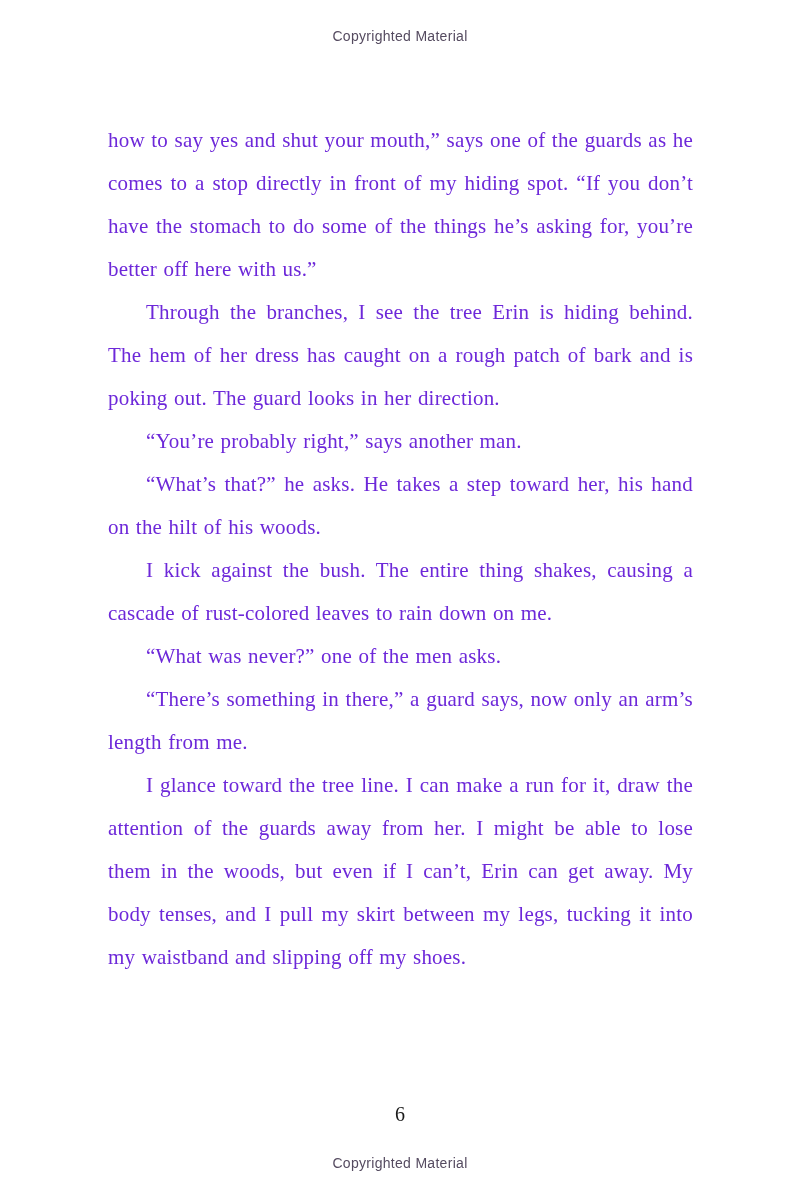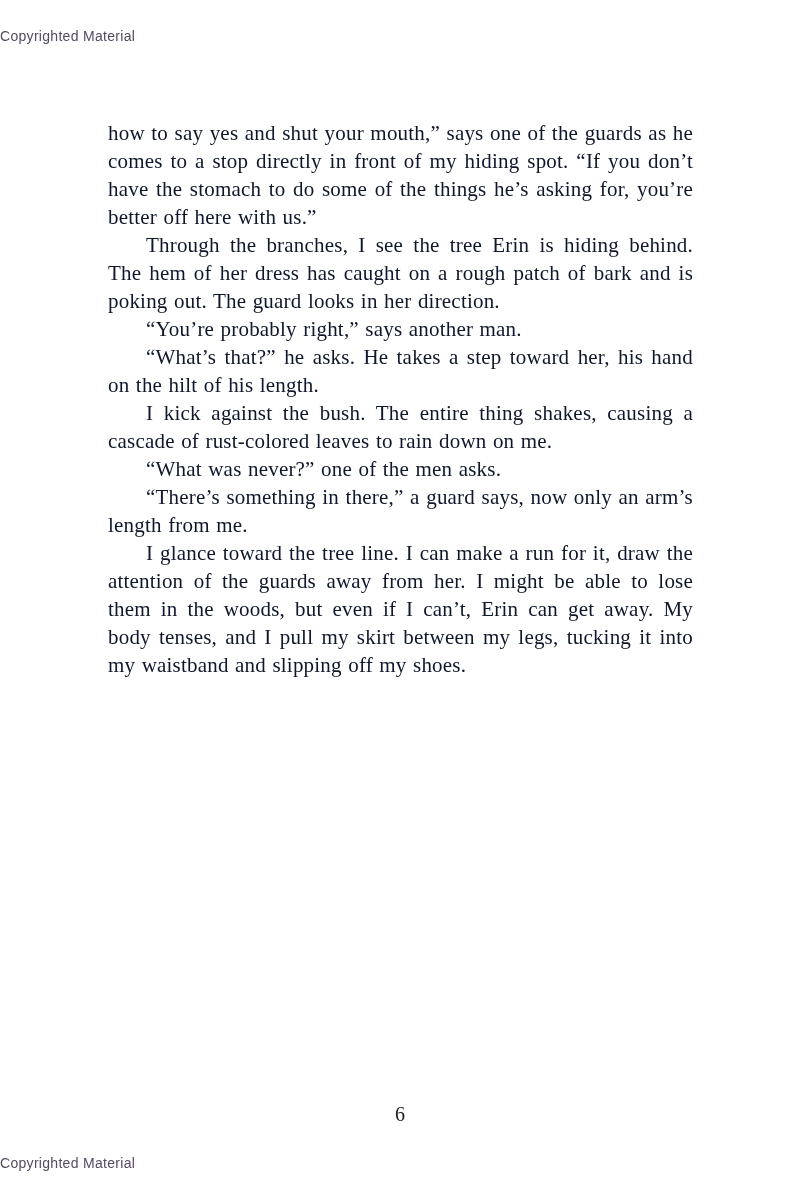--- a/index.html
+++ b/index.html
@@ -15,38 +15,39 @@
     margin: 0 auto;
     background: #ffffff;
     overflow: hidden;
     font-family: "Liberation Serif", serif;
   }
 
   .copyright-banner {
     position: absolute;
     left: 0;
     width: 100%;
+    text-align: center;
     font-family: "Liberation Sans", sans-serif;
     font-size: 14px;
     letter-spacing: 0.3px;
     color: #554b60;
   }
 
   .copyright-top { top: 28px; }
   .copyright-bottom { top: 1155px; }
 
   .text-block {
     position: absolute;
     top: 119px;
     left: 108px;
     width: 585px;
     font-family: "Liberation Serif", serif;
     font-size: 21px;
-    line-height: 28px;
-    color: #0f172a;
+    line-height: 43px;
+    color: #6d28d9;
     text-align: justify;
     letter-spacing: 0.2px;
     word-spacing: 1px;
   }
 
   .para { text-indent: 0; }
   .para.indent { text-indent: 38px; }
 
   .para em {
     font-style: italic;
@@ -71,21 +72,21 @@
   <div class="copyright-banner copyright-top">Copyrighted Material</div>
 
   <div class="text-block">
 
     <p class="para">how to say yes and shut your mouth,” says one of the guards as he comes to a stop directly in front of my hiding spot. “If you don’t have the stomach to do some of the things he’s asking for, you’re better off here with us.”</p>
 
     <p class="para indent">Through the branches, I see the tree Erin is hiding behind. The hem of her dress has caught on a rough patch of bark and is poking out. The guard looks in her direction.</p>
 
     <p class="para indent">“You’re probably right,” says another man.</p>
 
-    <p class="para indent">“What’s that?” he asks. He takes a step toward her, his hand on the hilt of his length.</p>
+    <p class="para indent">“What’s that?” he asks. He takes a step toward her, his hand on the hilt of his woods.</p>
 
     <p class="para indent">I kick against the bush. The entire thing shakes, causing a cascade of rust-colored leaves to rain down on me.</p>
 
     <p class="para indent">“What was never?” one of the men asks.</p>
 
 
 
     <p class="para indent">“There’s something in there,” a guard says, now only an arm’s length from me.</p>
 
     <p class="para indent">I glance toward the tree line. I can make a run for it, draw the attention of the guards away from her. I might be able to lose them in the woods, but even if I can’t, Erin can get away. My body tenses, and I pull my skirt between my legs, tucking it into my waistband and slipping off my shoes.</p>

